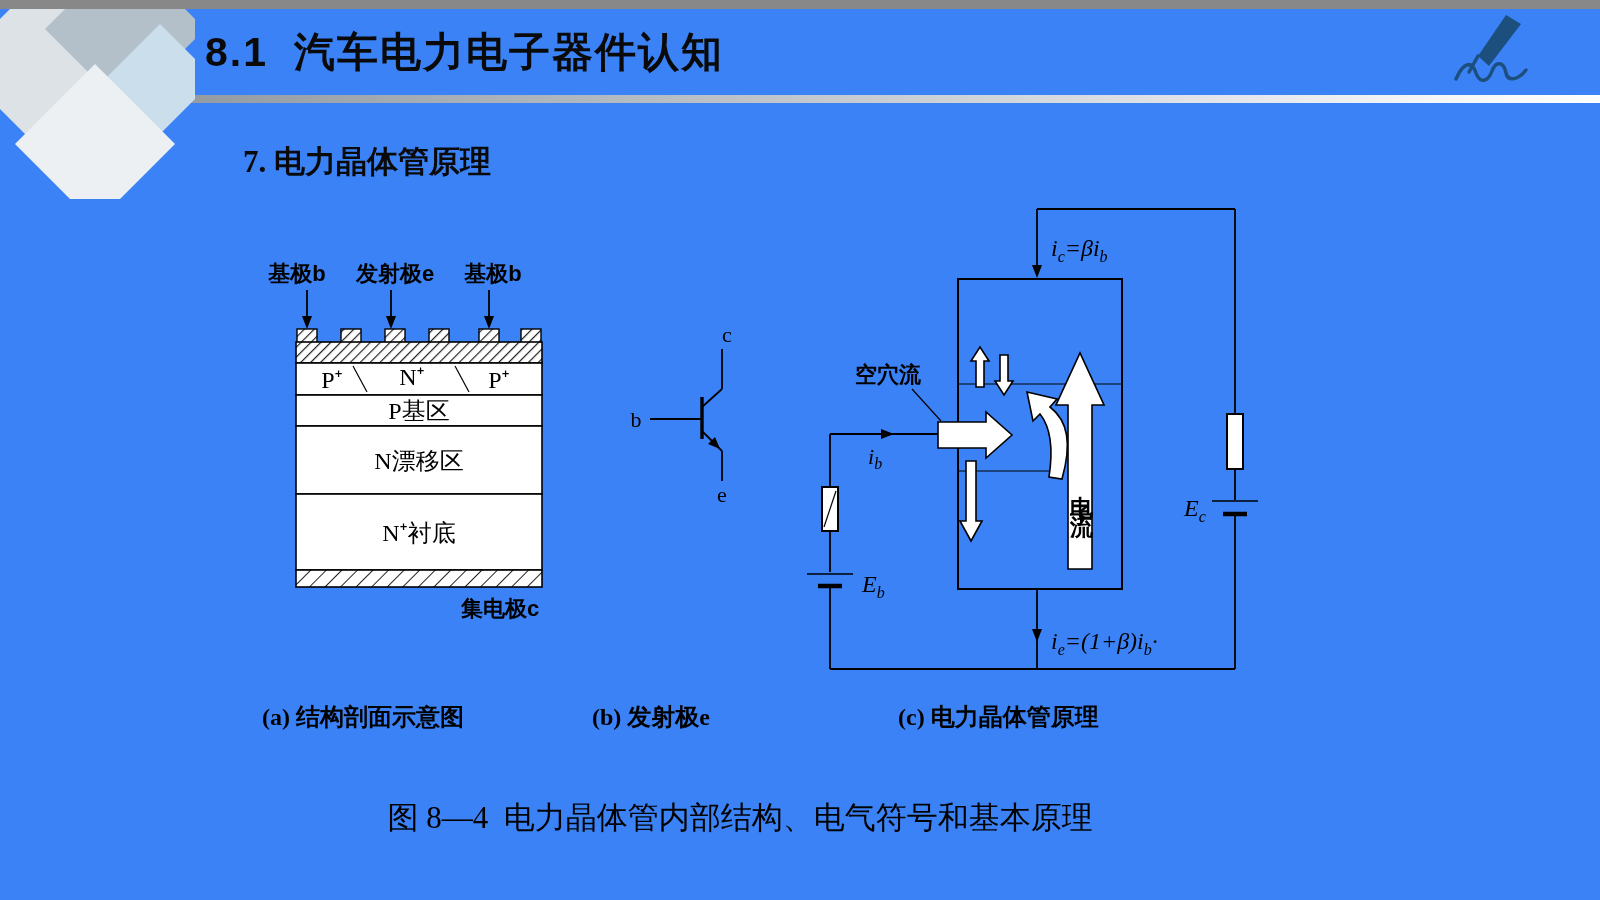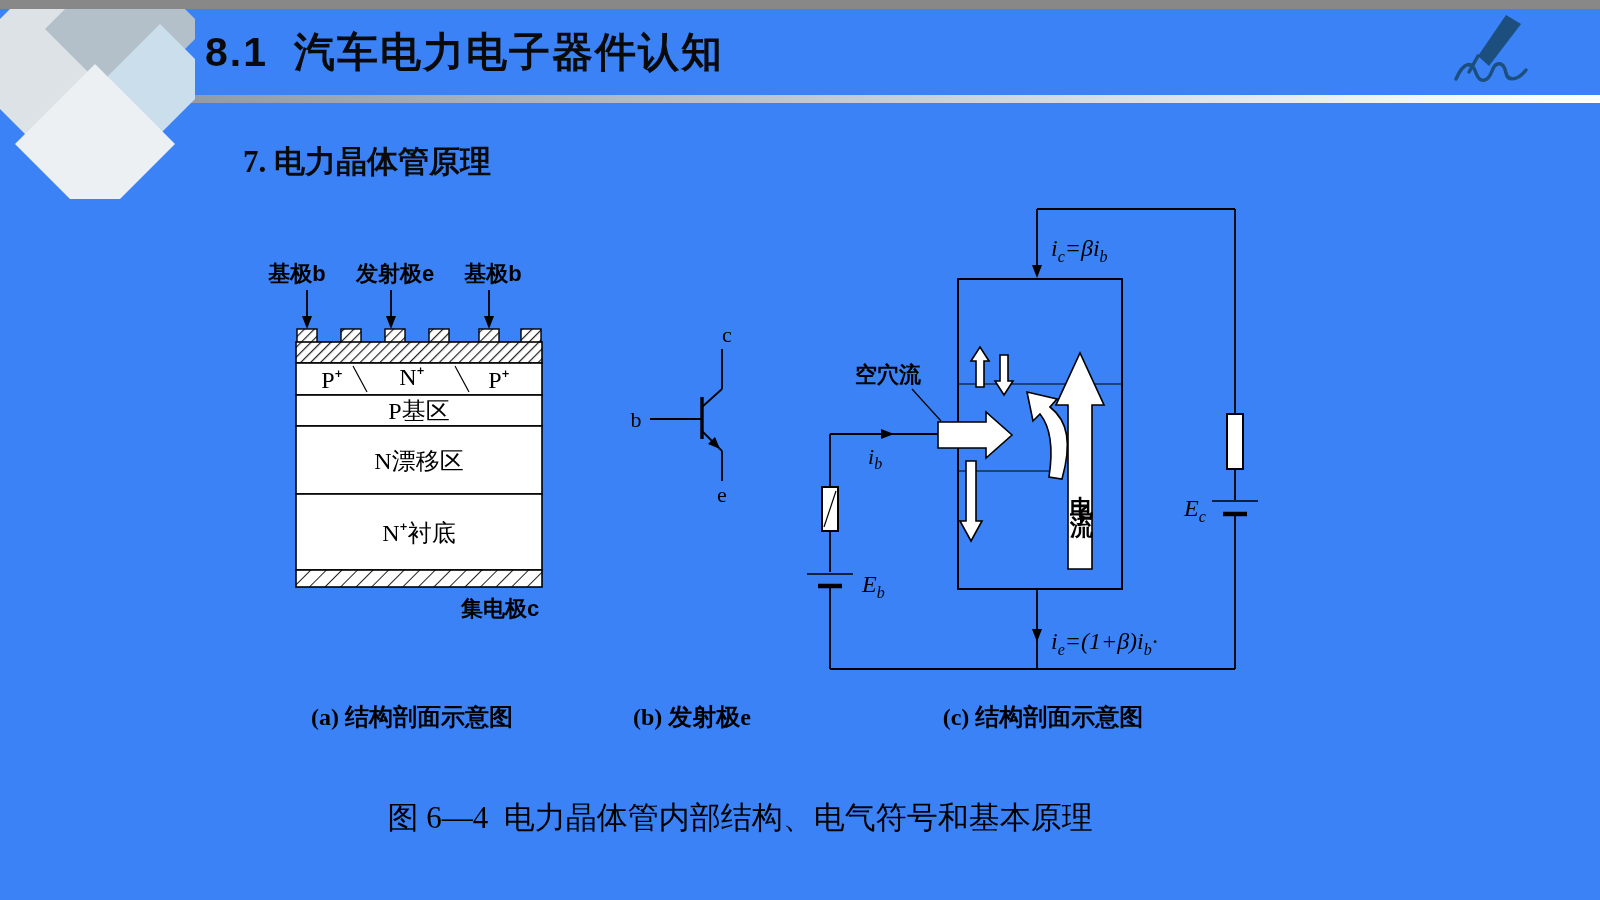--- a/index.html
+++ b/index.html
@@ -37,21 +37,21 @@
   .box  { stroke:#000; stroke-width:2; fill:none; }
   .holl { fill:#fff; stroke:#000; stroke-width:1.6; }
   .blk  { fill:#000; stroke:none; }
   .vtext {
     position:absolute; left:1067px; top:468px;
     writing-mode:vertical-rl; text-orientation:upright;
     font:bold 23px "Liberation Sans", sans-serif; letter-spacing:9px; color:#000;
   }
   .cap {
     position:absolute; font:bold 24px "Liberation Serif", serif;
-    text-align:center; color:#000;
+    color:#000;
   }
   .cap-a { left:262px; top:692px; width:300px; }
   .cap-b { left:592px; top:692px; width:200px; }
   .cap-c { left:898px; top:692px; width:290px; }
   .figcaption {
     position:absolute; left:140px; top:788px; width:1200px;
     text-align:center; font:31px "Liberation Serif", serif; white-space:pre; color:#000;
   }
 </style>
 </head>
@@ -208,16 +208,16 @@
       <text class="formula" x="862" y="583"><tspan>E</tspan><tspan class="sub" dy="6">b</tspan></text>
 
       <text class="formula" x="1184" y="507"><tspan>E</tspan><tspan class="sub" dy="6">c</tspan></text>
     </g>
   </svg>
 
   <div class="vtext">电子流</div>
 
   <div class="cap cap-a">(a) 结构剖面示意图</div>
   <div class="cap cap-b">(b) 发射极e</div>
-  <div class="cap cap-c">(c) 结构剖面示意图</div>
-
-  <div class="figcaption">图 6—4  电力晶体管内部结构、电气符号和基本原理</div>
+  <div class="cap cap-c">(c) 电力晶体管原理</div>
+
+  <div class="figcaption">图 8—4  电力晶体管内部结构、电气符号和基本原理</div>
 </div>
 
 </body></html>

